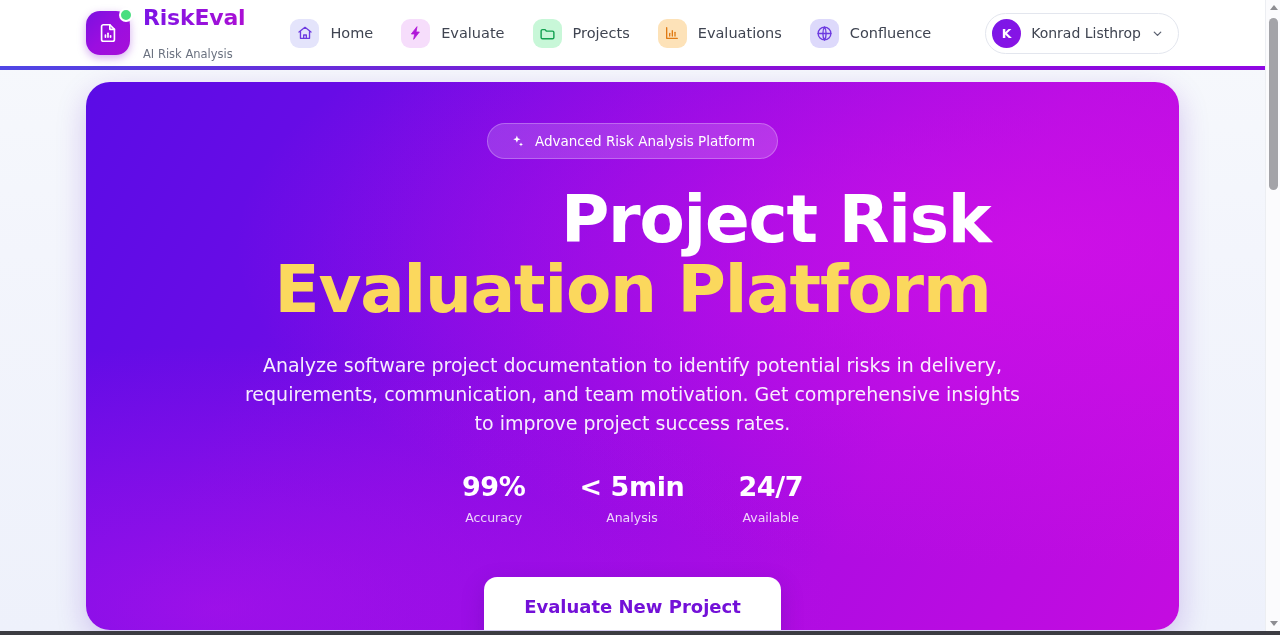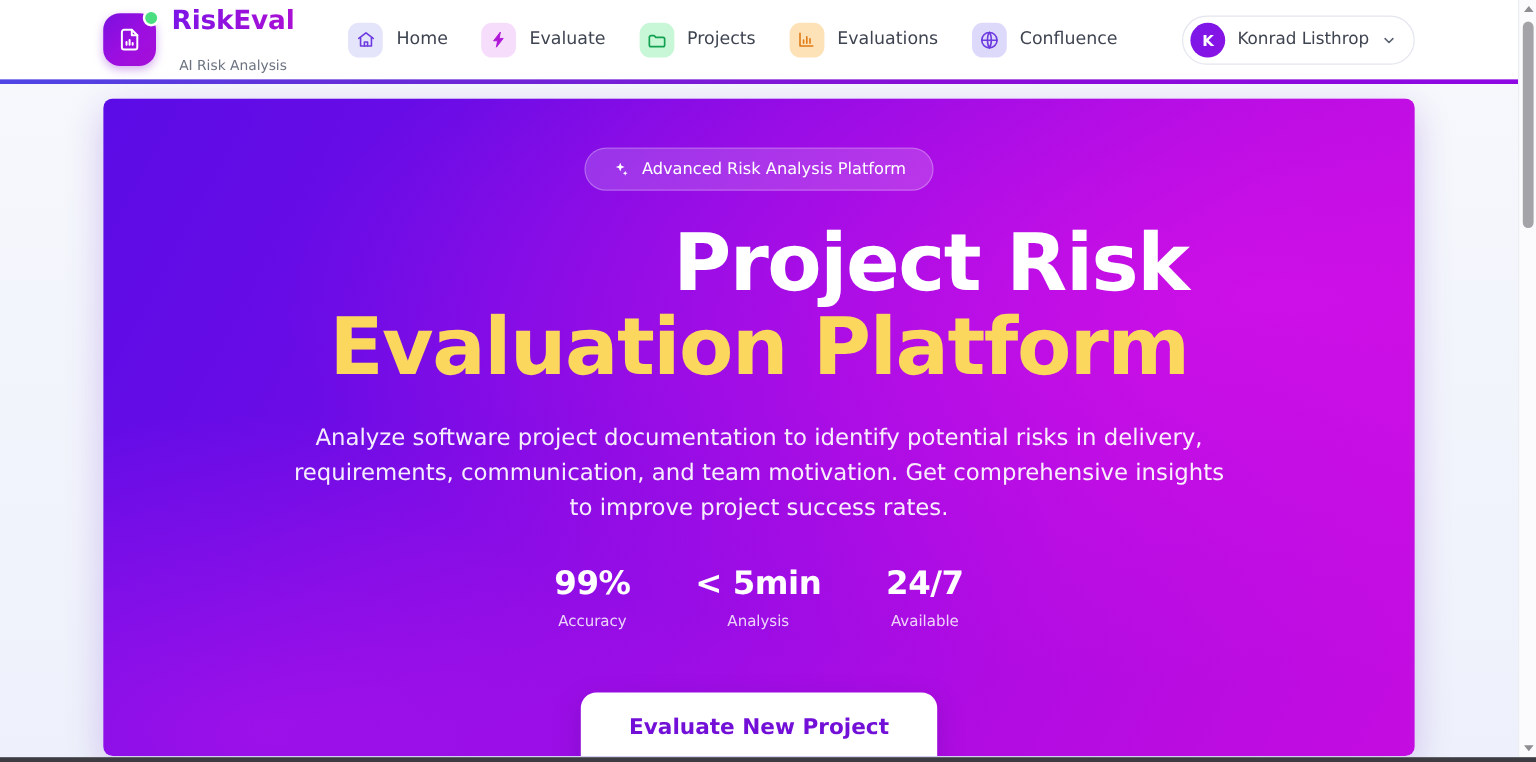--- a/index.html
+++ b/index.html
@@ -77,21 +77,20 @@
     -webkit-background-clip: text;
     background-clip: text;
     color: transparent;
     -webkit-text-fill-color: transparent;
   }
 
   .brand-sub {
     font-size: 11.5px;
     color: #6b7280;
     margin-top: 19px;
-    text-align: center;
   }
 
   #nav { display: flex; align-items: flex-end; gap: 8px; }
 
   .nav-item {
     display: flex;
     align-items: center;
     gap: 11px;
     padding: 6px 13px 6px 7px;
     border-radius: 10px;
@@ -144,21 +143,21 @@
   }
 
   
   #hero-area {
     padding: 12px 86px 0 86px;
   }
 
   #hero {
     position: relative;
     height: 548px;
-    border-radius: 8px;
+    border-radius: 24px;
     overflow: hidden;
     background:
       radial-gradient(120% 95% at 88% 30%, rgba(214,17,232,.72) 0%, rgba(214,17,232,0) 62%),
       radial-gradient(95% 80% at 12% 96%, rgba(190,20,235,.55) 0%, rgba(190,20,235,0) 60%),
       linear-gradient(118deg, #5b0ce6 0%, #6a0ce6 22%, #8b0be4 48%, #b00ce2 72%, #c40ce0 100%);
     box-shadow: 0 10px 30px rgba(90, 20, 190, .22);
     display: flex;
     flex-direction: column;
     align-items: center;
     padding-top: 41px;

